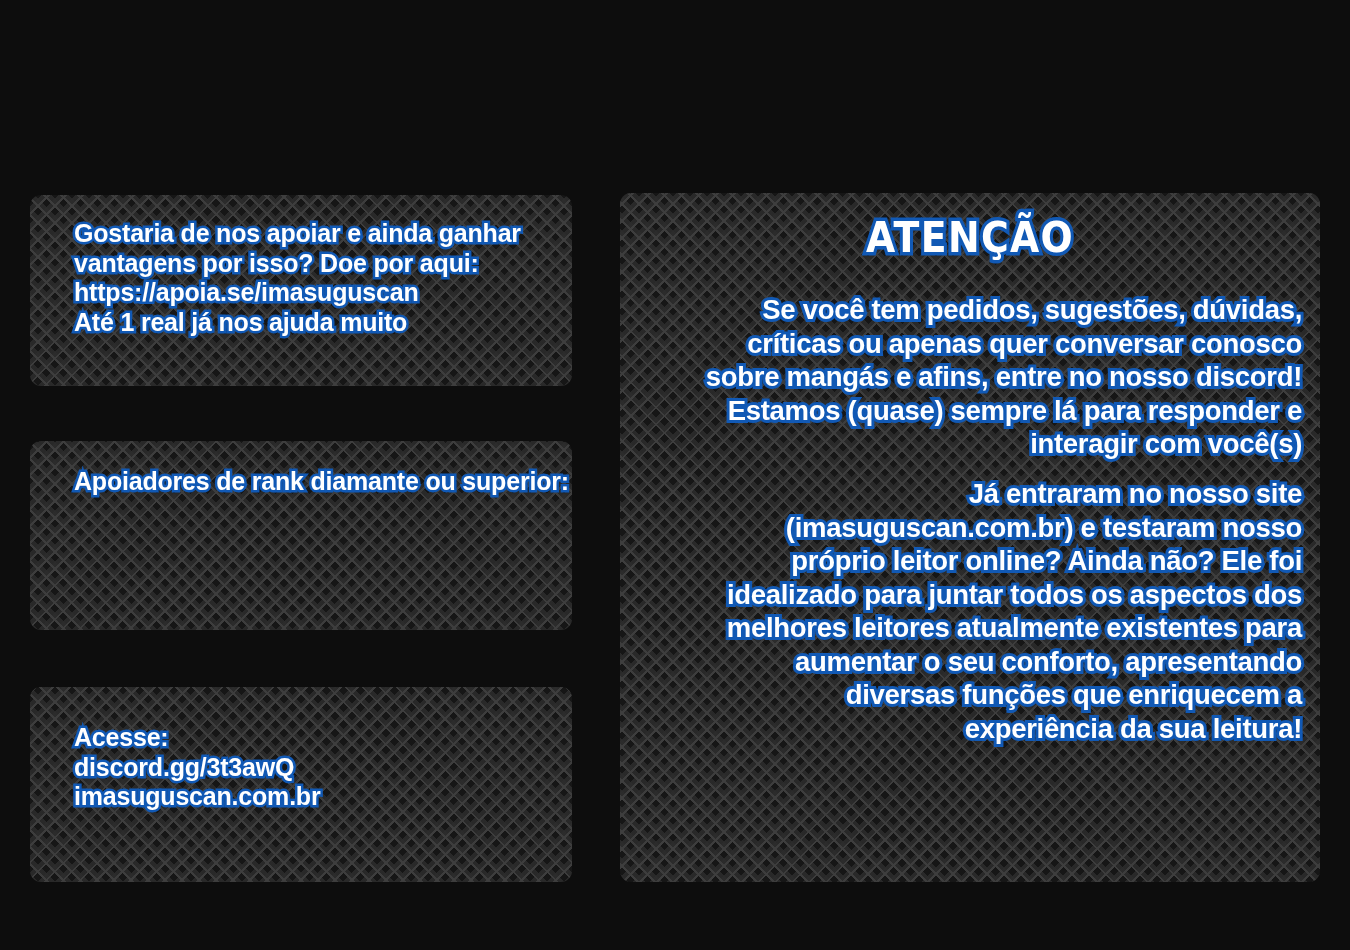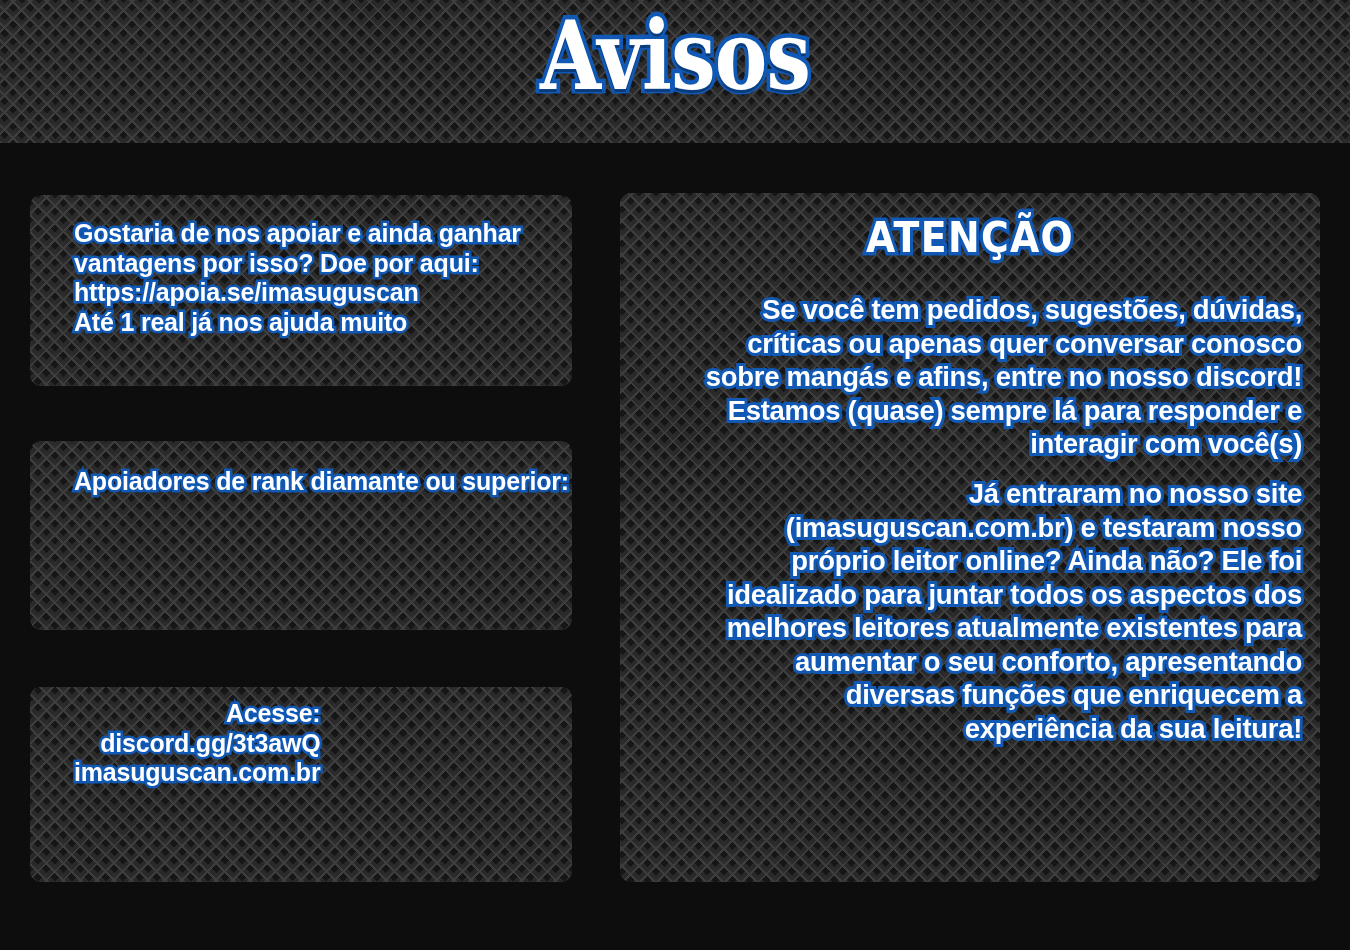--- a/index.html
+++ b/index.html
@@ -89,21 +89,21 @@
     position: absolute;
     left: 44px;
     font-size: 25px;
     line-height: 29.5px;
     letter-spacing: -0.2px;
     white-space: pre-line;
   }
 
   #support-text { top: 24px; }
   #backers-text { top: 26px; }
-  #links-text   { top: 12px; text-align: right; }
+  #links-text   { top: 36px; }
 
   
   #attention-heading {
     position: absolute;
     left: 0;
     top: 18px;
     width: 700px;
     text-align: center;
     font-family: "DejaVu Sans", sans-serif;
     font-weight: 700;
@@ -127,23 +127,20 @@
   }
 
   #attention-para-1 { top: 100px; }
   #attention-para-2 { top: 284px; }
 </style>
 </head>
 <body>
 
 <div id="page">
 
-  <div id="header-band" class="lattice">
-    <div id="page-title" class="otext">Avisos</div>
-  </div>
 
   <div id="panel-support" class="panel lattice">
     <div id="support-text" class="left-body otext">Gostaria de nos apoiar e ainda ganhar
 vantagens por isso? Doe por aqui:
 https://apoia.se/imasuguscan
 Até 1 real já nos ajuda muito</div>
   </div>
 
   <div id="panel-backers" class="panel lattice">
     <div id="backers-text" class="left-body otext">Apoiadores de rank diamante ou superior:</div>

